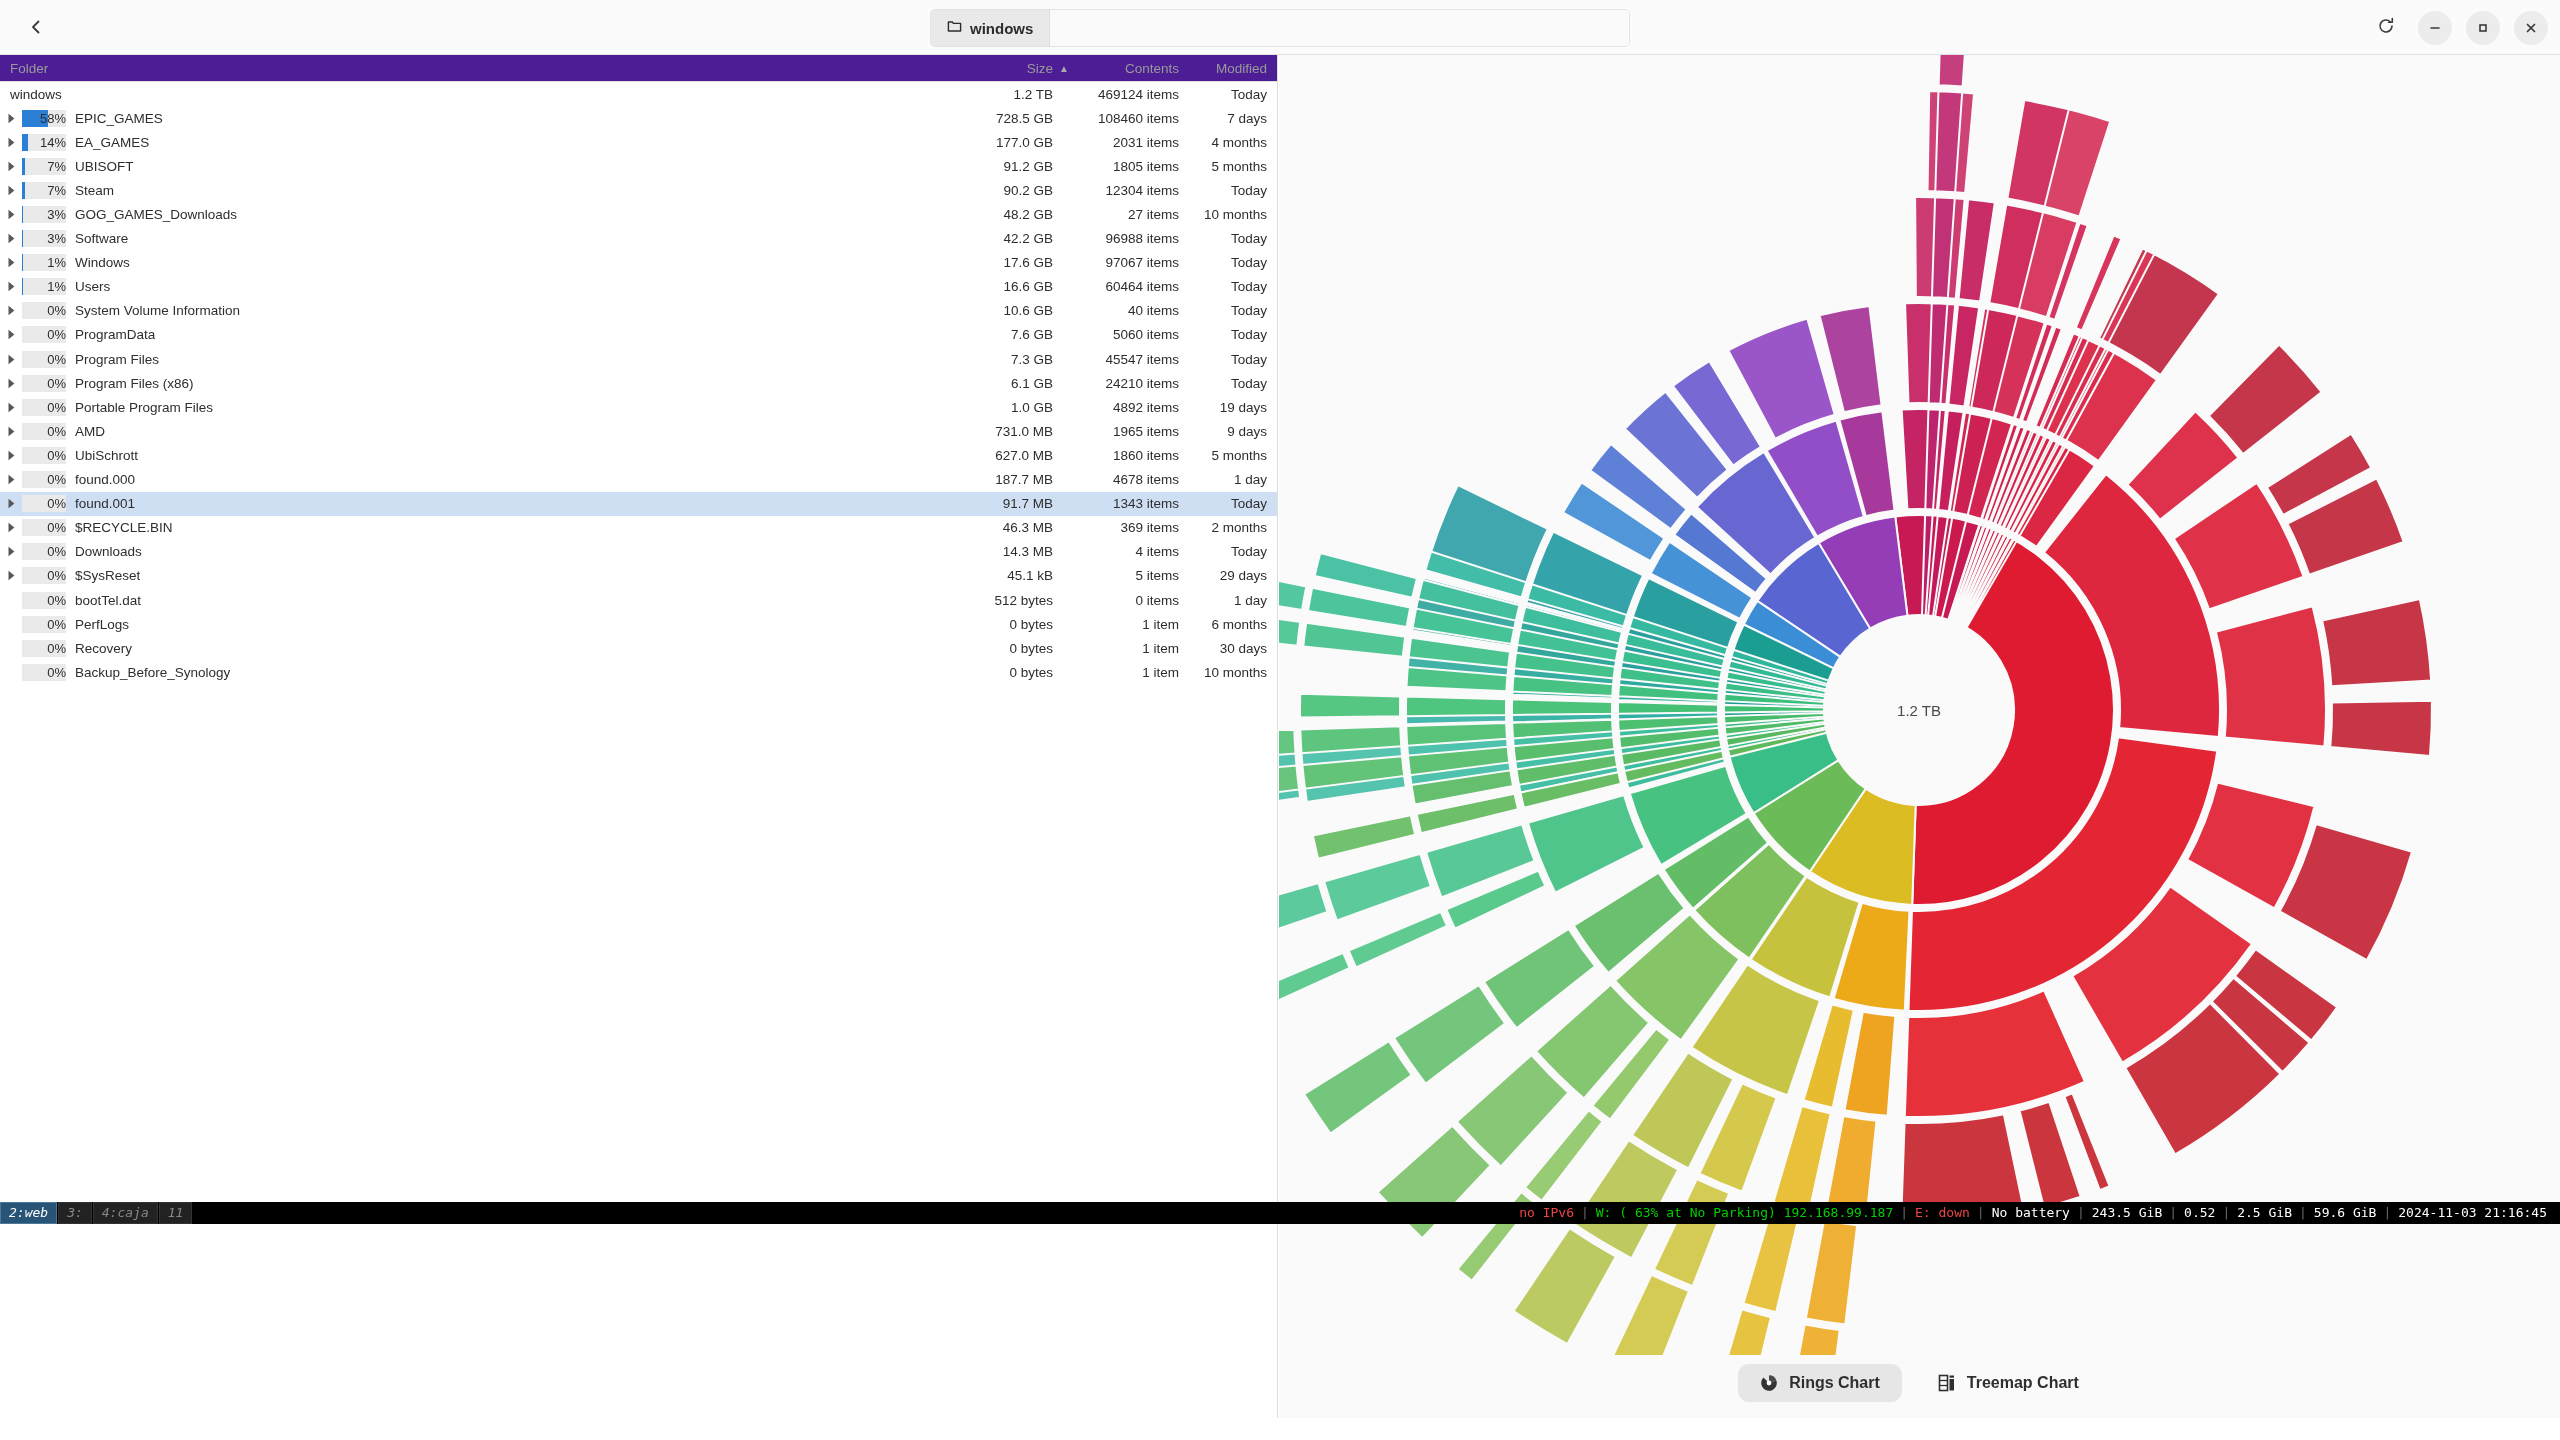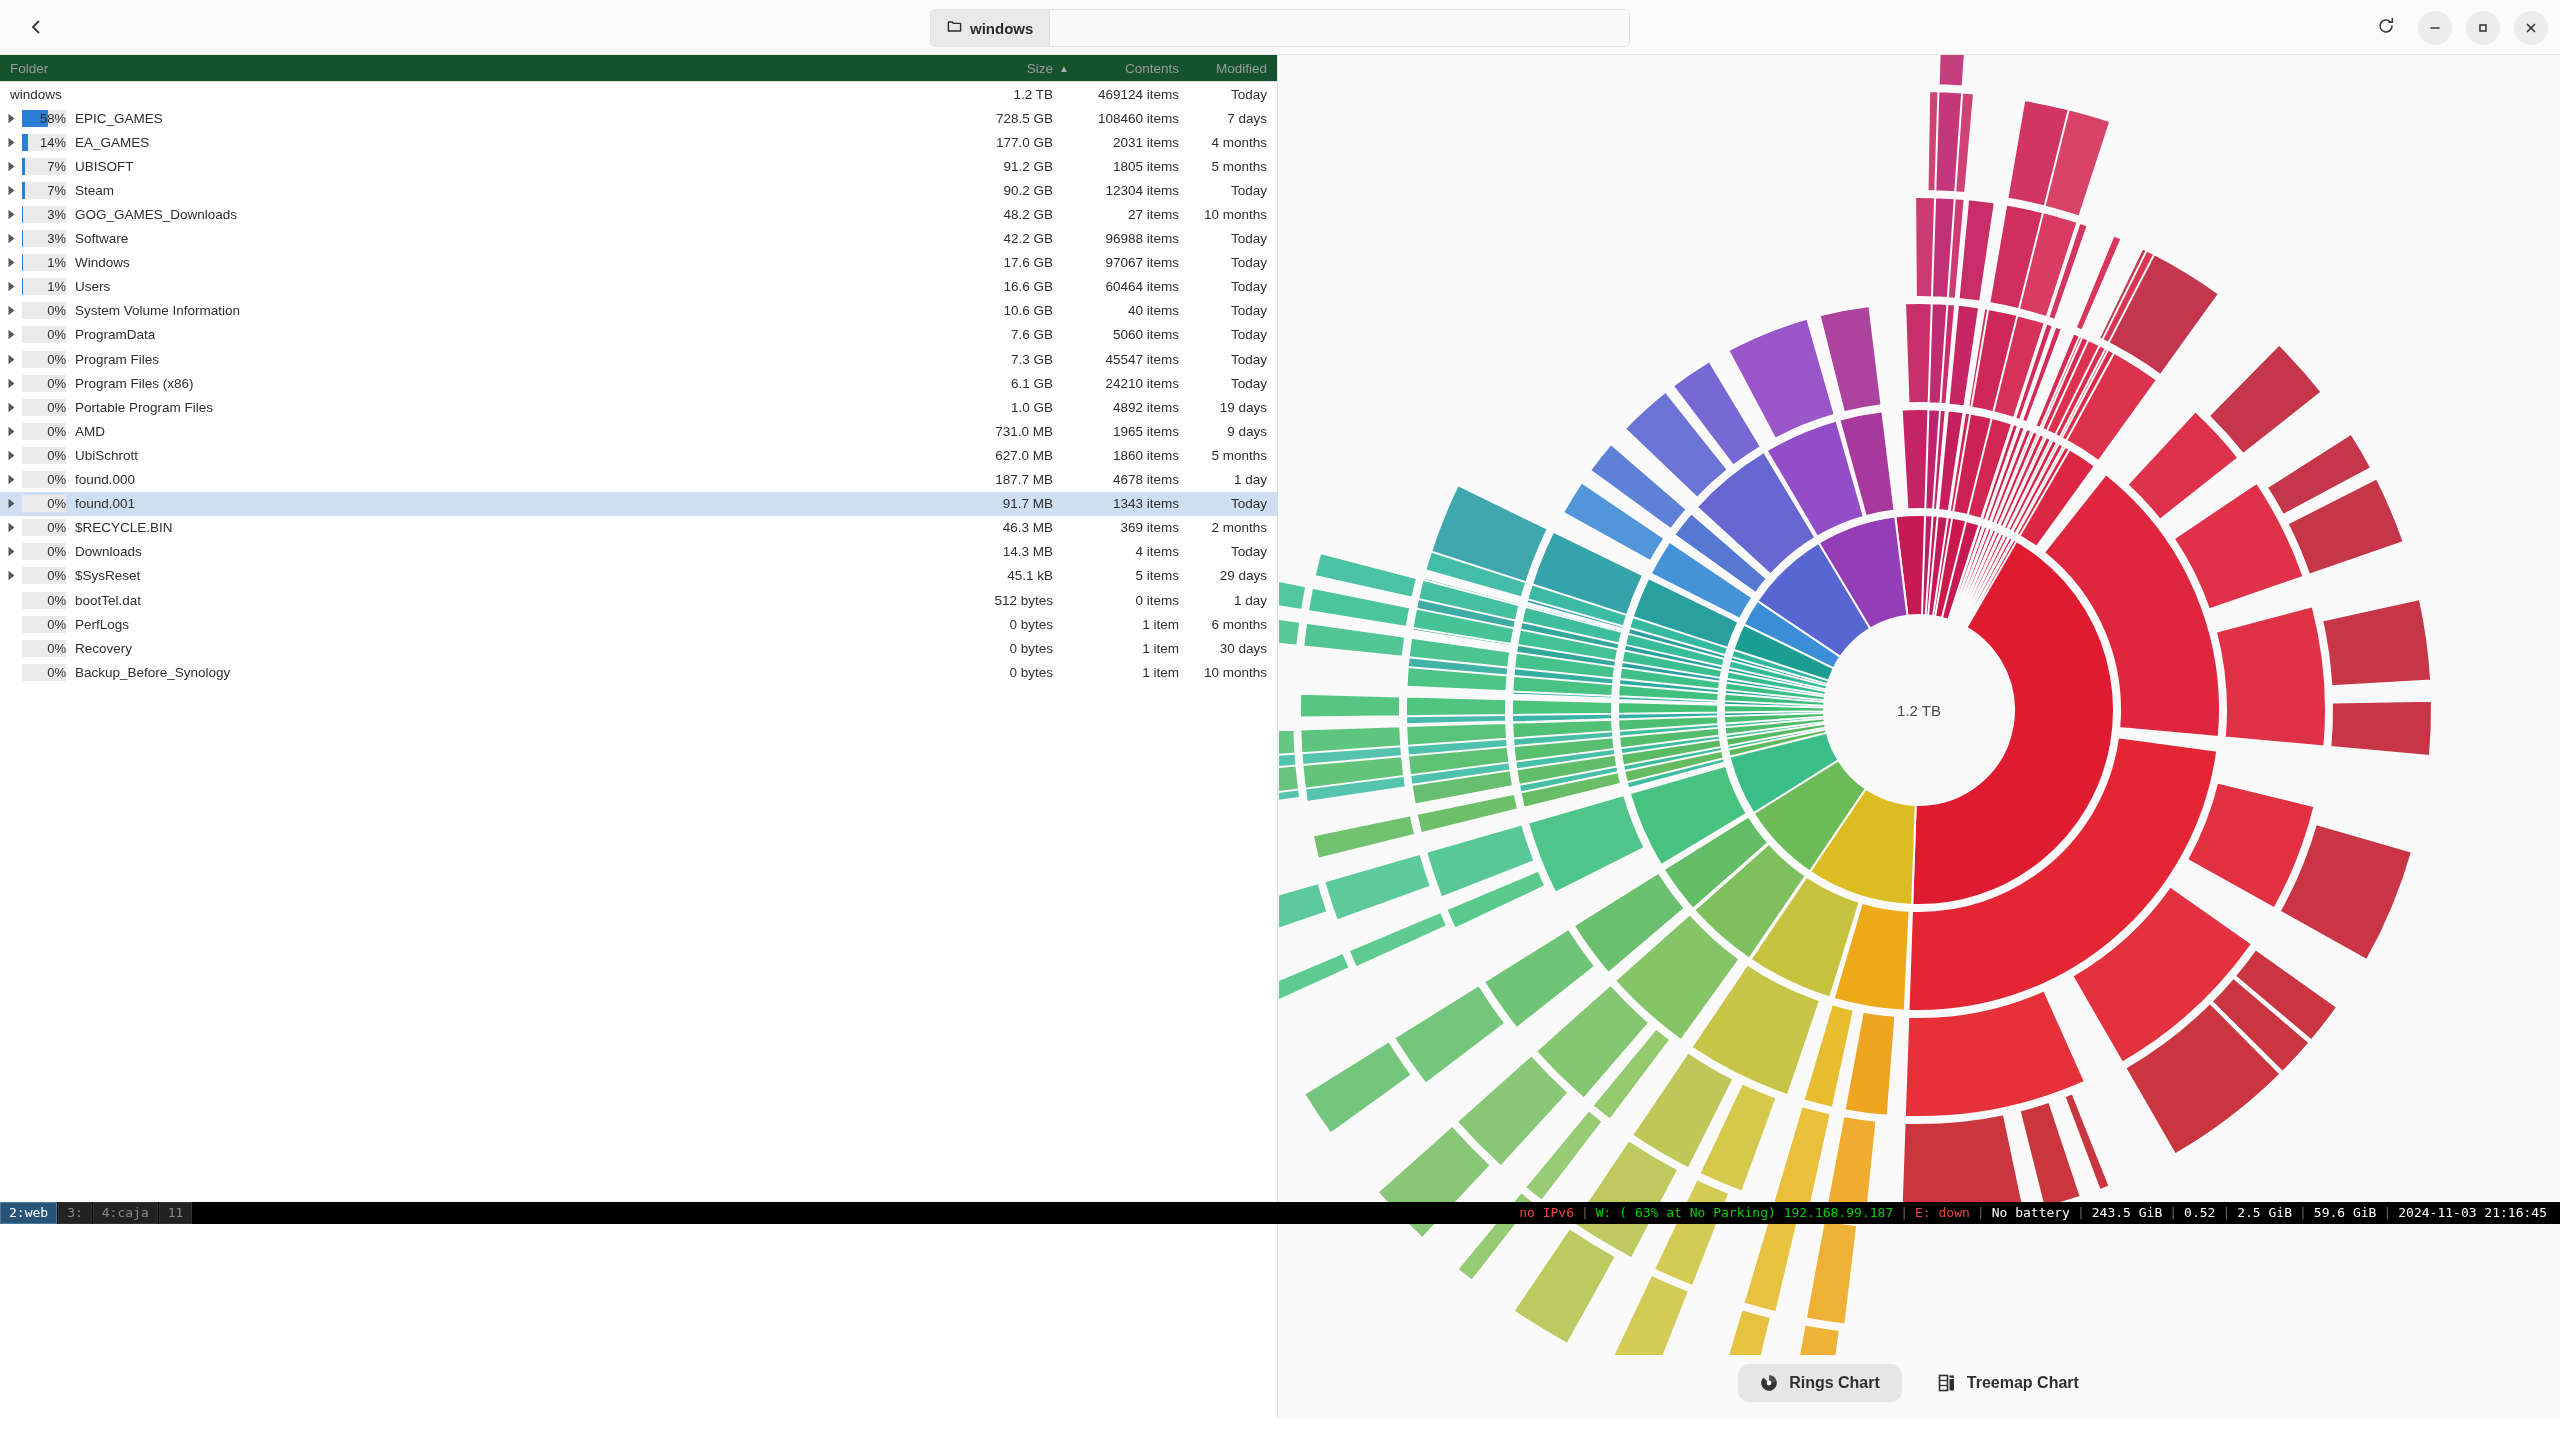--- a/index.html
+++ b/index.html
@@ -52,21 +52,21 @@
   .wbtn svg { display:block; }
 
   
   .leftpane {
     position: absolute; left: 0; top: 55px; width: 1278px; height: 1363px;
     background: #ffffff; border-right: 1px solid #dcdcdc; overflow: hidden;
   }
   .thead {
     display: flex; height: 27px; align-items: center;
     border-bottom: 1px solid #e0e0e0;
-    font-size: 13.5px; color: #9a9a9a; background:#14532d;
+    font-size: 13.5px; color: #9a9a9a; background:#4c1d95;
   }
   .th { white-space: nowrap; }
   .th-folder { padding-left: 10px; flex: 1; text-align: left; }
   .th-size   { width: 106px; text-align: right; }
   .th-sort   { width: 22px; text-align: center; color:#aaa; font-size:10px; }
   .th-contents { width: 104px; text-align: right; }
   .th-modified { width: 98px; text-align: right; padding-right: 10px; }
 
   .row {
     display: flex; align-items: center; height: 24.1px;
@@ -126,21 +126,21 @@
   .statusbar {
     position: absolute; left: 0; bottom: 0; width: 2560px; height: 22px;
     background: #000000; display: flex; align-items: center;
     font-family: "DejaVu Sans Mono", "Liberation Mono", monospace;
     font-size: 13px; line-height: 22px;
   }
   .ws-group { display: flex; align-items: stretch; height: 22px; }
   .ws {
     display:flex; align-items:center; padding: 0 8px; height: 22px;
     color: #888888; background: #222222; border: 1px solid #333333;
-    cursor: pointer; margin-right: 1px;
+    cursor: pointer; margin-right: 1px; font-style: italic;
   }
   .ws.active { color: #ffffff; background: #285577; border-color: #4c7899; }
   .sb-right {
     position: absolute; right: 6px; display: flex; align-items: center;
     white-space: nowrap;
   }
   .sb-seg { padding: 0 7px; }
   .sb-sep { color: #666666; }
   .red { color: #ef4444; }
   .green { color: #00d000; }

